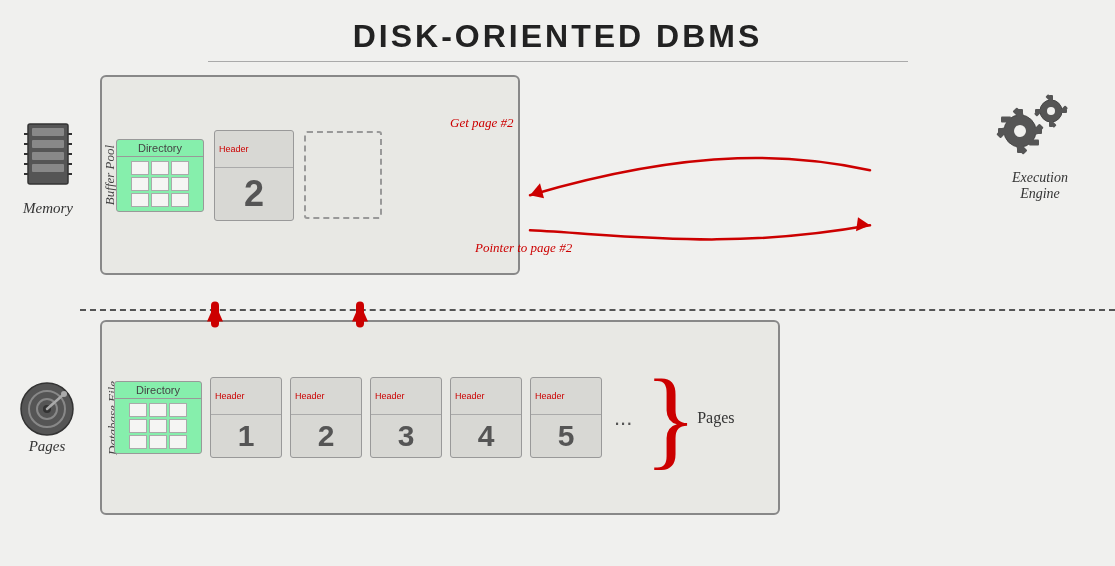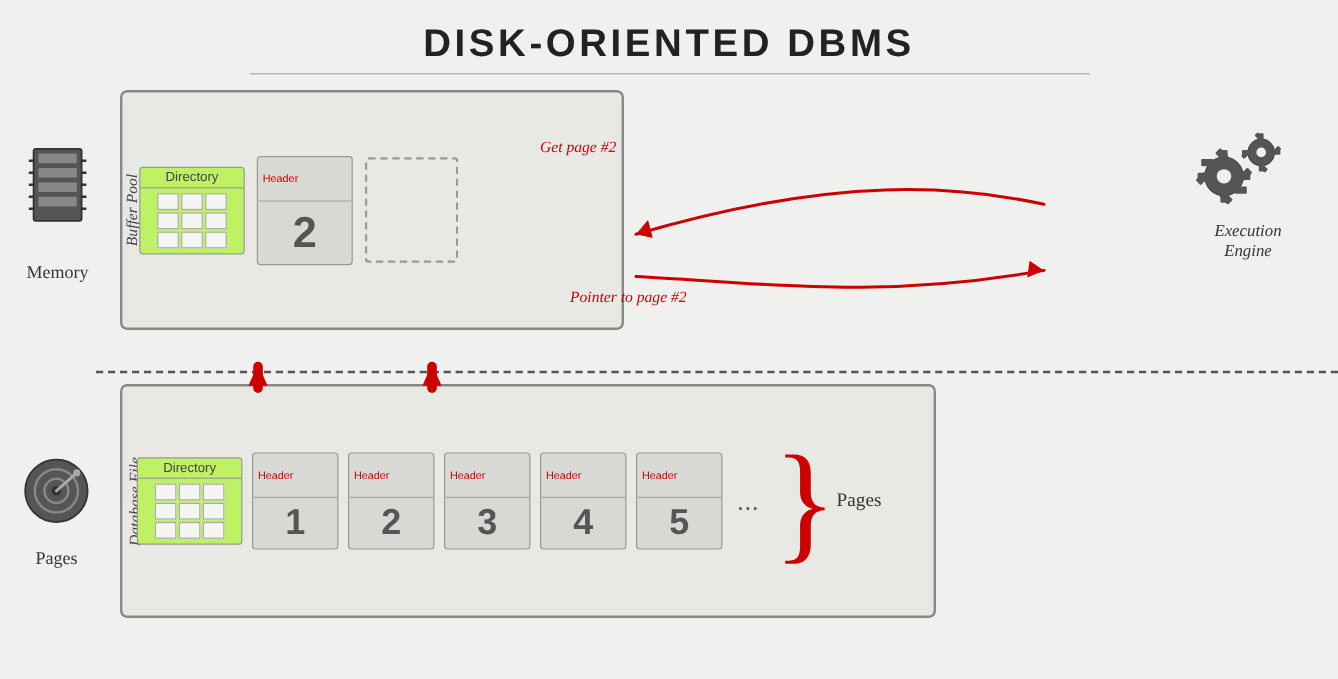--- a/index.html
+++ b/index.html
@@ -29,24 +29,25 @@
     }
 
     
     .diagram-area {
       position: absolute;
       top: 65px;
       left: 0; right: 0; bottom: 0;
     }
 
     .icon-label {
+      font-style: italic;
       font-size: 15px;
       color: #333;
       font-family: Georgia, serif;
-      margin-top: 20px;
+      margin-top: 0;
       text-align: center;
     }
 
     
     .buffer-pool-container {
       position: absolute;
       left: 100px;
       top: 10px;
       width: 420px;
       height: 200px;
@@ -97,21 +98,21 @@
       top: 244px;
       border-top: 2.5px dashed #555;
     }
 
     
     .directory-block {
       position: relative;
       display: inline-flex;
       flex-direction: column;
       align-items: center;
-      background: #bef264;
+      background: #86efac;
       border: 1.5px solid #999;
       border-radius: 3px;
     }
     .directory-label {
       font-size: 11px;
       color: #444;
       padding: 2px 4px;
       border-bottom: 1px solid #999;
       width: 100%;
       text-align: center;
@@ -194,21 +195,21 @@
       color: #555;
       line-height: 1;
       padding: 6px 12px;
       font-family: Arial, sans-serif;
     }
 
     
     .execution-engine {
       position: absolute;
       right: 30px;
-      top: 44px;
+      top: 28px;
       display: flex;
       flex-direction: column;
       align-items: center;
     }
     .engine-label {
       font-style: italic;
       font-size: 14px;
       color: #333;
       font-family: Georgia, serif;
       text-align: center;

